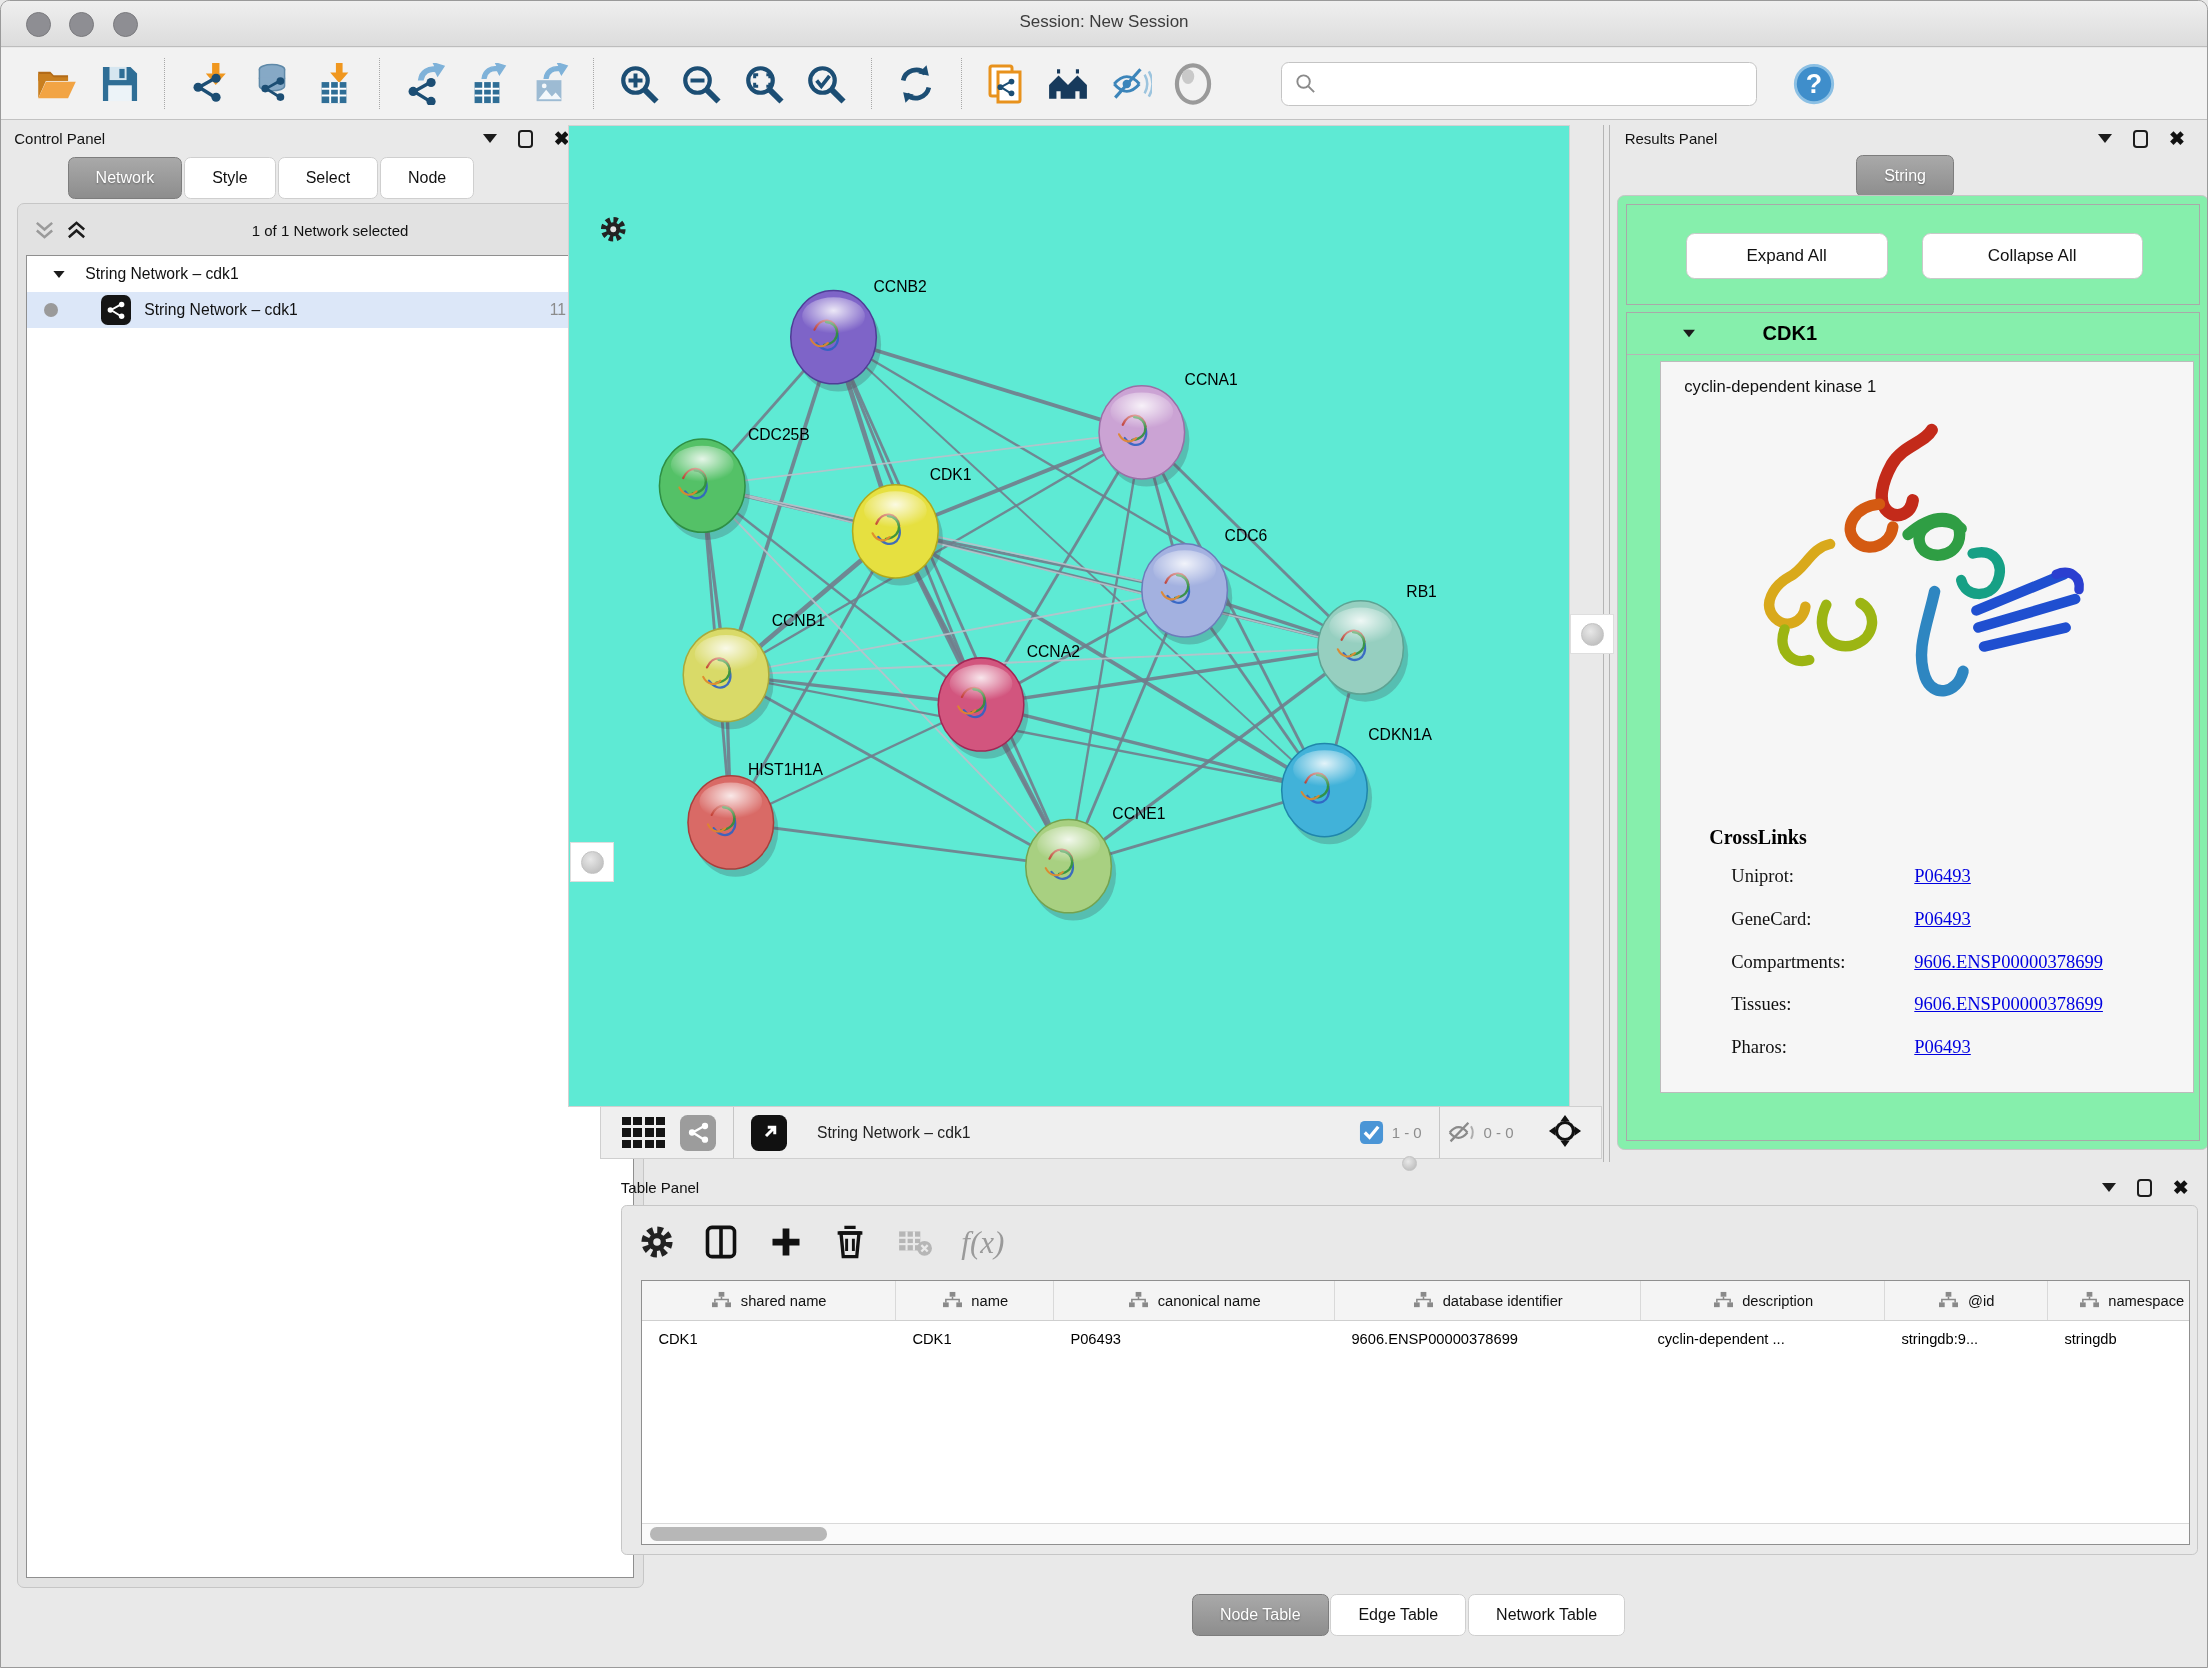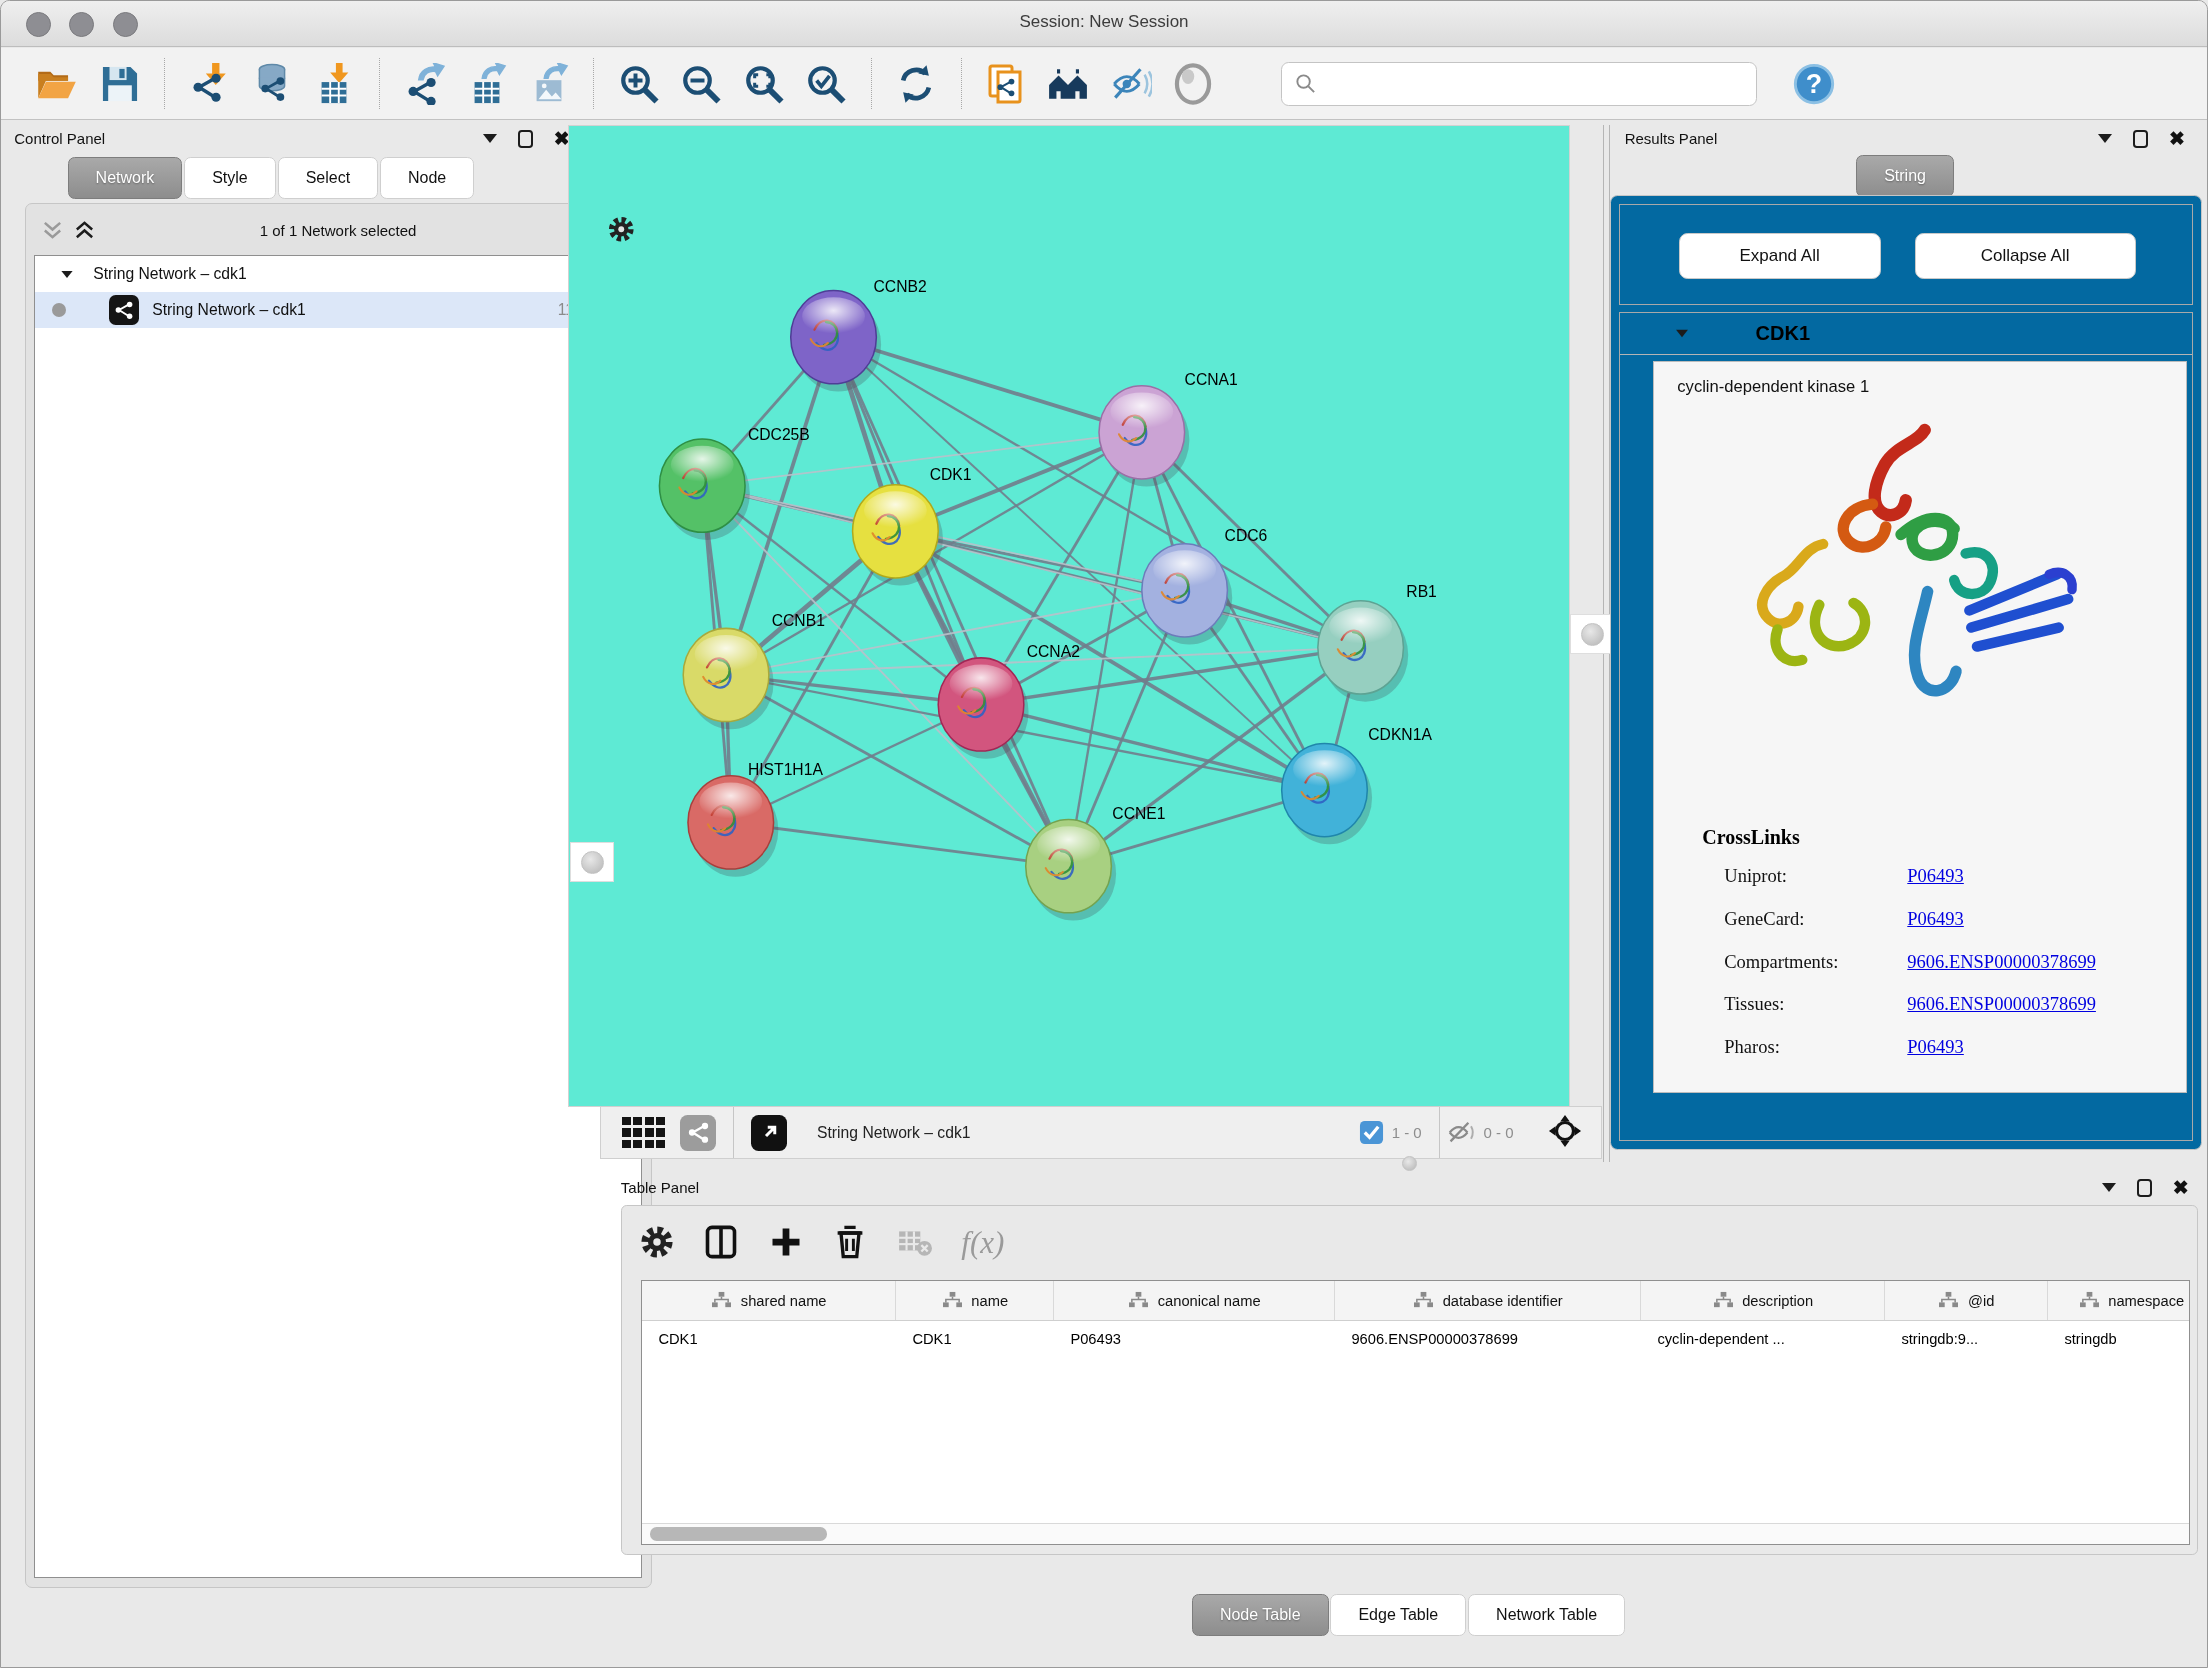--- a/index.html
+++ b/index.html
@@ -27,21 +27,21 @@
   .float-box { width:15px; height:18px; border:2.4px solid #1c1c1c; border-radius:3.8px; }
   .x-glyph { font-size:19px; font-weight:bold; color:#111; line-height:1; }
 
   .tab { height:42px; display:flex; align-items:center; justify-content:center; padding:0 27px; background:#fff; border:1px solid #cfcfcf; color:#111; font-size:16px; border-radius:6.7px; margin-right:1.9px; }
   .tab.sel { background:linear-gradient(#a9a9a9,#8d8d8d); color:#fff; border-color:#7d7d7d; text-shadow:0 1px 1.9px rgba(0,0,0,.35); }
 
   
   #control-panel { position:absolute; left:7.6px; top:124px; width:584px; height:1469px; }
   #cp-head { display:flex; justify-content:space-between; align-items:center; padding:0 23px 0 5.7px; height:27px; }
   #cp-tabs { position:absolute; left:59px; top:32px; display:flex; }
-  #cp-body { position:absolute; left:16px; top:78px; width:627px; height:1385px; background:#e2e2e2; border:1px solid #c6c6c6; border-radius:7px; }
+  #cp-body { position:absolute; left:8px; top:78px; width:627px; height:1385px; background:#e2e2e2; border:1px solid #c6c6c6; border-radius:7px; }
   #cp-ctrl { position:absolute; left:0; top:7.6px; width:100%; height:38px; display:flex; align-items:center; }
   #cp-status { position:absolute; width:100%; text-align:center; font-size:15px; color:#111; }
   #cp-tree { position:absolute; left:8.6px; top:51px; right:8.6px; bottom:8.6px; background:#fff; border:1px solid #8f8f8f; }
   .tree-row { height:36px; display:flex; align-items:center; font-size:15.7px; color:#111; position:relative; }
   .tree-row.selected { background:#dce7f8; }
   .tree-count { position:absolute; color:#8b8b8b; }
   .share-badge { width:29.5px; height:29.5px; background:#151515; border-radius:6.7px; display:flex; align-items:center; justify-content:center; }
   .share-badge svg { width:20px; height:20px; }
   .gray-dot { width:14.3px; height:14.3px; border-radius:50%; background:#9a9a9a; }
 
@@ -60,21 +60,21 @@
   .vdivider { position:absolute; top:124px; width:6.7px; height:1037px; border-left:1.9px solid #b5b5b5; border-right:1.9px solid #b5b5b5; }
   .grab { position:absolute; width:44px; height:40px; background:#fff; border:1px solid #dedede; display:flex; align-items:center; justify-content:center; }
   .grab i { width:23px; height:23px; border-radius:50%; background:radial-gradient(circle at 40% 35%, #e8e8e8, #b4b4b4); border:1px solid #c2c2c2; }
   .grab.oval { width:32px; height:15px; border:none; background:transparent; }
   .grab.oval i { width:15px; height:15px; }
 
   
   #results-panel { position:absolute; left:1609px; top:124px; width:592px; height:1027px;padding-left:9px; }
   #rp-head { display:flex; justify-content:space-between; align-items:center; padding:0 17px 0 5.7px; height:27px; }
   #rp-tab { position:absolute; top:30px; left:0; width:100%; display:flex; justify-content:center; }
-  #rp-body { position:absolute; left:0; top:70px; width:100%; height:955px; background:#0369a1; border:1px solid #c6c6c6; border-radius:7.6px; }
+  #rp-body { position:absolute; left:7px; top:70px; width:100%; height:955px; background:#86efac; border:1px solid #c6c6c6; border-radius:7.6px; }
   #rp-actions { position:absolute; left:7.6px; right:7.6px; top:7.6px; height:101px; border:1px solid #a9a9a9; }
   .rp-btn { position:absolute; top:28.5px; height:46px; background:#fff; border:1px solid #c9c9c9; border-radius:8.6px; font-size:17px; display:flex; align-items:center; justify-content:center; color:#111; }
   #rp-entry { position:absolute; left:7.6px; right:7.6px; top:116px; height:829px; border:1px solid #a9a9a9; }
   #entry-head { height:42px; border-bottom:1px solid #b5b5b5; display:flex; align-items:center; }
   #entry-gene { font-size:20px; font-weight:bold; margin-left:67px; color:#000; }
   #entry-inner { position:absolute; left:5.7px; right:5.7px; top:48px; height:732px; background:#f6f6f6; border:1px solid #bcbcbc;margin-left:28px; }
   #entry-desc { position:absolute; left:23px; top:15px; font-size:16.6px; color:#111; }
   #protein-img { position:absolute; left:57px; top:49px; }
   #xl-title { position:absolute; left:48px; top:464px; font-family:"Liberation Serif", serif; font-weight:bold; font-size:20px; color:#000; }
   .clrow { position:absolute; left:70px; font-family:"Liberation Serif", serif; font-size:18.5px; }

